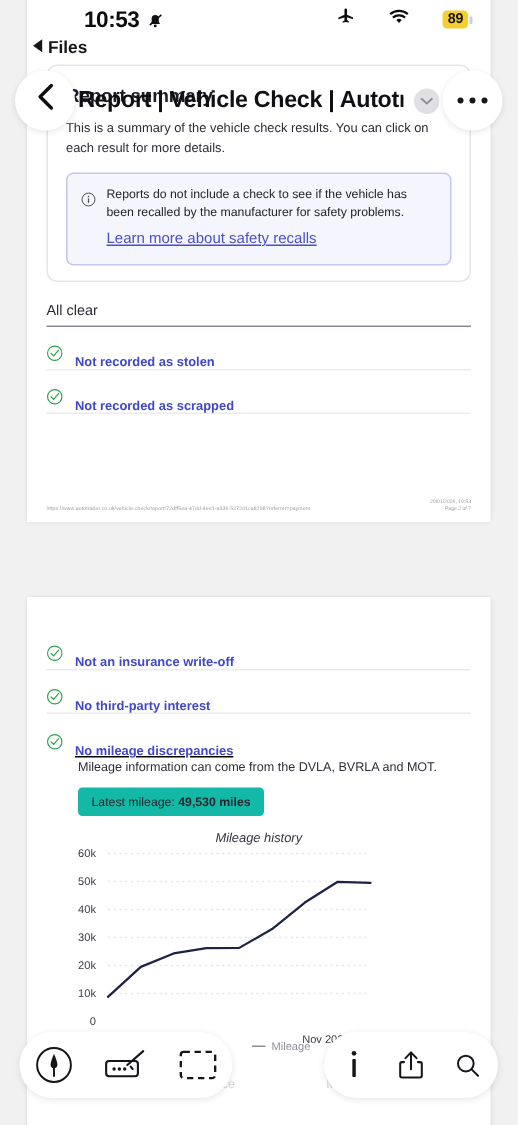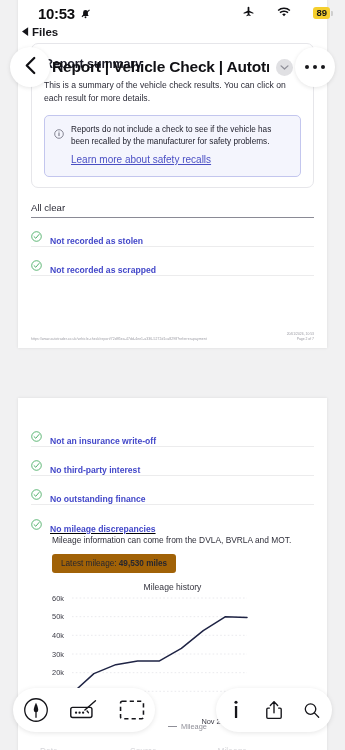--- a/index.html
+++ b/index.html
@@ -14,21 +14,21 @@
     width: 345px; height: 750px;
     background: #f1f1f2;
     overflow: hidden;
   }
 
   
   #statusbar {
     position: absolute; top: 0; left: 0; right: 0; height: 26px;
     z-index: 40;
     display: flex; align-items: center;
-    padding: 0 12px;
+    padding: 0 30px;
   }
   .sb-time {
     font-size: 15px; font-weight: bold; color: #0d0d0f;
     letter-spacing: -0.3px;
     margin-left: 26px;
   }
   .sb-mute { margin-left: 4px; display:flex; align-items:center;}
   .sb-right { margin-left: auto; display: flex; align-items: center; gap: 22px; }
   .batt {
     background: #f5cf2e; color: #141414;
@@ -163,31 +163,31 @@
     font-size: 3.4px; color: #9a9aa2; line-height: 5px;
     letter-spacing: 0.1px;
     max-width: 215px; overflow: hidden; white-space: nowrap;
   }
   .pfoot-meta { font-size: 3.4px; color: #9a9aa2; text-align: right; line-height: 5px; }
 
   
   .sub-note { font-size: 8.4px; color: #2f2f3a; margin: 1px 0 0 34px; }
   .pill {
     display: inline-block; margin: 9px 0 0 34px;
-    background: #a16207; border-radius: 3px;
+    background: #14b8a6; border-radius: 3px;
     padding: 5px 9px;
     font-size: 8.2px; color: #26262f;
   }
   .pill b { font-weight: bold; }
 
   
   #chart-wrap { position: relative; margin: 9px 10px 0 10px; height: 150px; }
   .chart-title {
     position: absolute; top: 0; left: 0; right: 0; text-align: center;
-    font-size: 8.6px; color: #33333d;
+    font-size: 8.6px; color: #33333d; font-style: italic;
   }
   #chart-svg { position: absolute; top: 10px; left: 0; }
   .ytick { font-size: 7.4px; fill: #3a3a45; }
   .xtick { font-size: 7.4px; fill: #3a3a45; }
   .legend-row {
     position: absolute; left: 140px; top: 140px;
     display: flex; align-items: center; gap: 4px;
     font-size: 7.4px; color: #8f8f98;
   }
   .legend-dash { width: 9px; height: 1.4px; background: #8f8f98; display:block; }
@@ -305,29 +305,20 @@
       <div class="res-row">
         <span class="chk">
           <svg width="11" height="11" viewBox="0 0 20 20">
             <circle cx="10" cy="10" r="8.7" fill="none" stroke="#2fa14e" stroke-width="1.4"></circle>
             <path d="M5.6 10.3 L8.7 13.2 L14.6 6.3" fill="none" stroke="#2fa14e" stroke-width="1.5" stroke-linecap="round" stroke-linejoin="round"></path>
           </svg>
         </span>
         <span class="res-label">No third-party interest</span>
       </div>
 
-      <div class="res-row">
-        <span class="chk">
-          <svg width="11" height="11" viewBox="0 0 20 20">
-            <circle cx="10" cy="10" r="8.7" fill="none" stroke="#2fa14e" stroke-width="1.4"></circle>
-            <path d="M5.6 10.3 L8.7 13.2 L14.6 6.3" fill="none" stroke="#2fa14e" stroke-width="1.5" stroke-linecap="round" stroke-linejoin="round"></path>
-          </svg>
-        </span>
-        <span class="res-label">No outstanding finance</span>
-      </div>
 
       <div class="res-row nb">
         <span class="chk">
           <svg width="11" height="11" viewBox="0 0 20 20">
             <circle cx="10" cy="10" r="8.7" fill="none" stroke="#2fa14e" stroke-width="1.4"></circle>
             <path d="M5.6 10.3 L8.7 13.2 L14.6 6.3" fill="none" stroke="#2fa14e" stroke-width="1.5" stroke-linecap="round" stroke-linejoin="round"></path>
           </svg>
         </span>
         <span class="res-label">No mileage discrepancies</span>
       </div>

